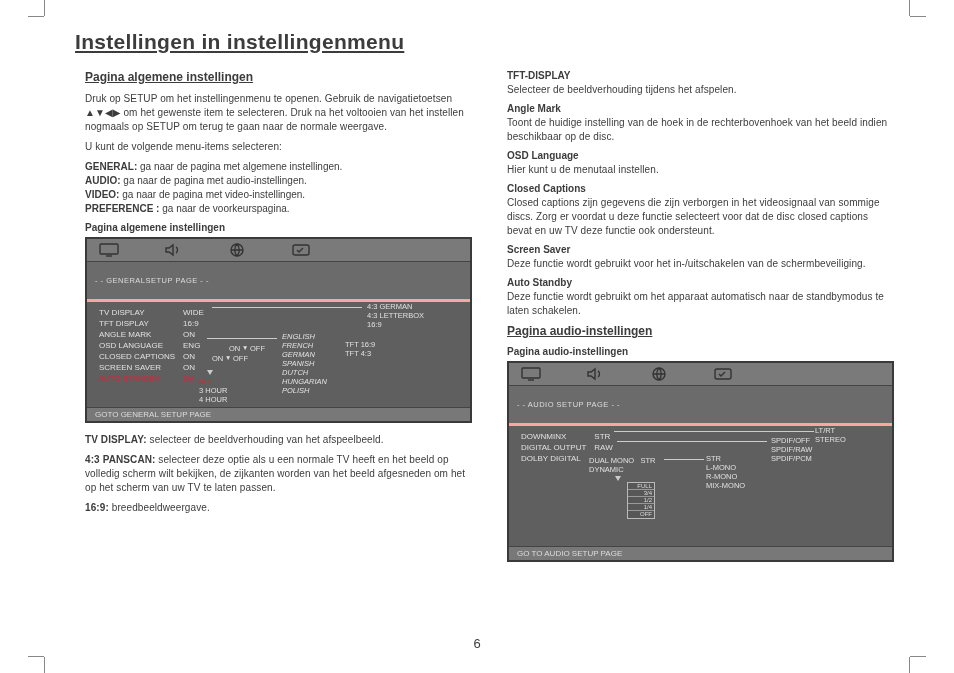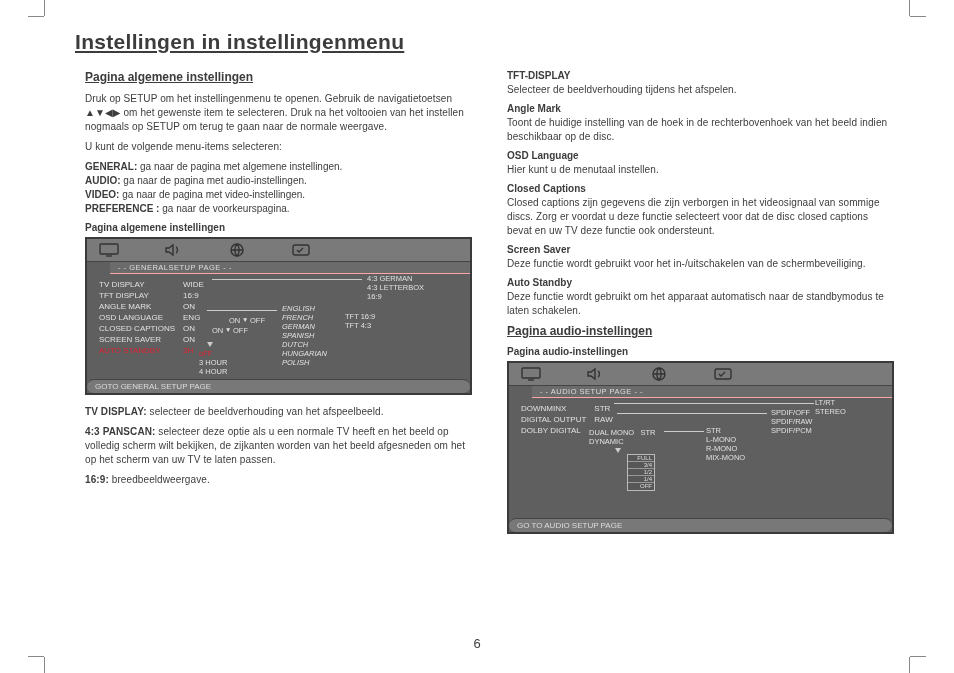--- a/index.html
+++ b/index.html
@@ -49,25 +49,25 @@
     width:100%;
   }
   .osd-icons {
     background:#7a7a7a;
     display:flex; gap:40px;
     padding:3px 10px;
     border-bottom:1px solid #444;
   }
   .osd-icons span { width:24px; height:16px; display:inline-flex; align-items:center; justify-content:center; }
   .osd-icons svg { fill:none; stroke:#333; stroke-width:1.4; }
-  .osd-titlebar { background:#6b6b6b; padding:1px 8px; font-size:7.5px; letter-spacing:.5px; color:#ddd; border-bottom:1px solid #fca5a5;margin-left:23px;}
+  .osd-titlebar { background:#6b6b6b; padding:14px 8px; font-size:7.5px; letter-spacing:.5px; color:#ddd; border-bottom:3px solid #fca5a5;}
   .osd-body { padding:4px 2px 2px 10px; min-height:105px; position:relative; font-size:8px; color:#e0e0e0; }
   .osd-body table td { padding:0 6px 0 0; white-space:nowrap; vertical-align:top; font-size:8px; }
   .osd-body .red { color:#d23; }
-  .osd-footer { background:#787878; padding:2px 8px; font-size:8px; color:#ddd; border-top:1px solid #444;border-radius:7px; }
+  .osd-footer { background:#787878; padding:2px 8px; font-size:8px; color:#ddd; border-top:1px solid #444; }
 
   .branch { position:absolute; font-size:7.5px; color:#e0e0e0; }
   .arrow-down { display:inline-block; transform:translateY(-1px); }
   .pagenum { position:absolute; left:50%; bottom:22px; transform:translateX(-50%); font-size:13px; color:#3c3c3c; }
 
   
   .wire { position:absolute; border-top:1px solid #ccc; height:0; }
   .arrowtip { position:absolute; width:0;height:0;border-left:3px solid transparent;border-right:3px solid transparent;border-top:5px solid #ccc; }
 
   .audio-bar { width:28px; border:1px solid #bbb; background:#575757; position:relative; }

